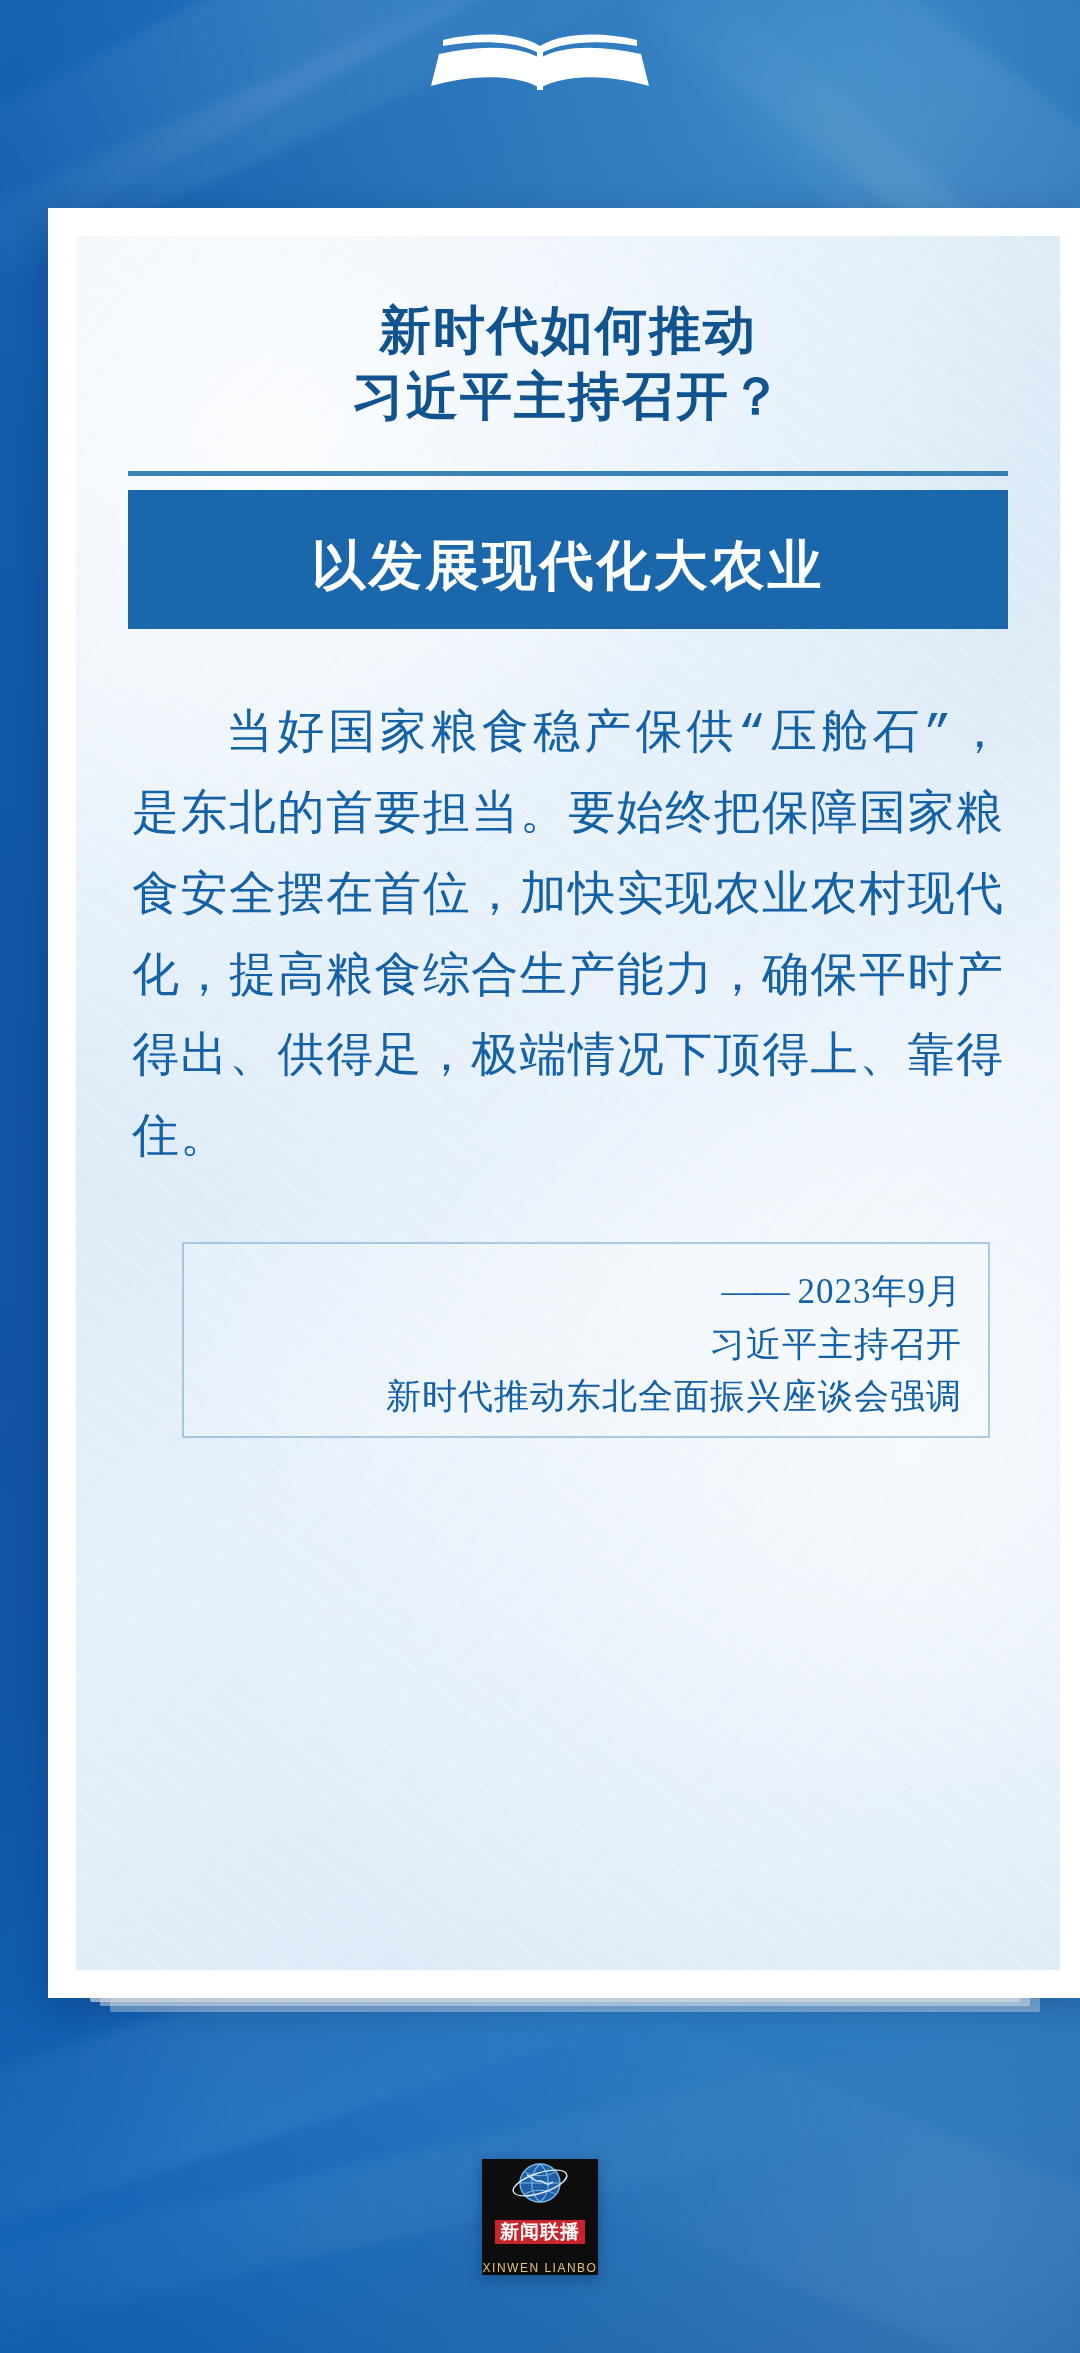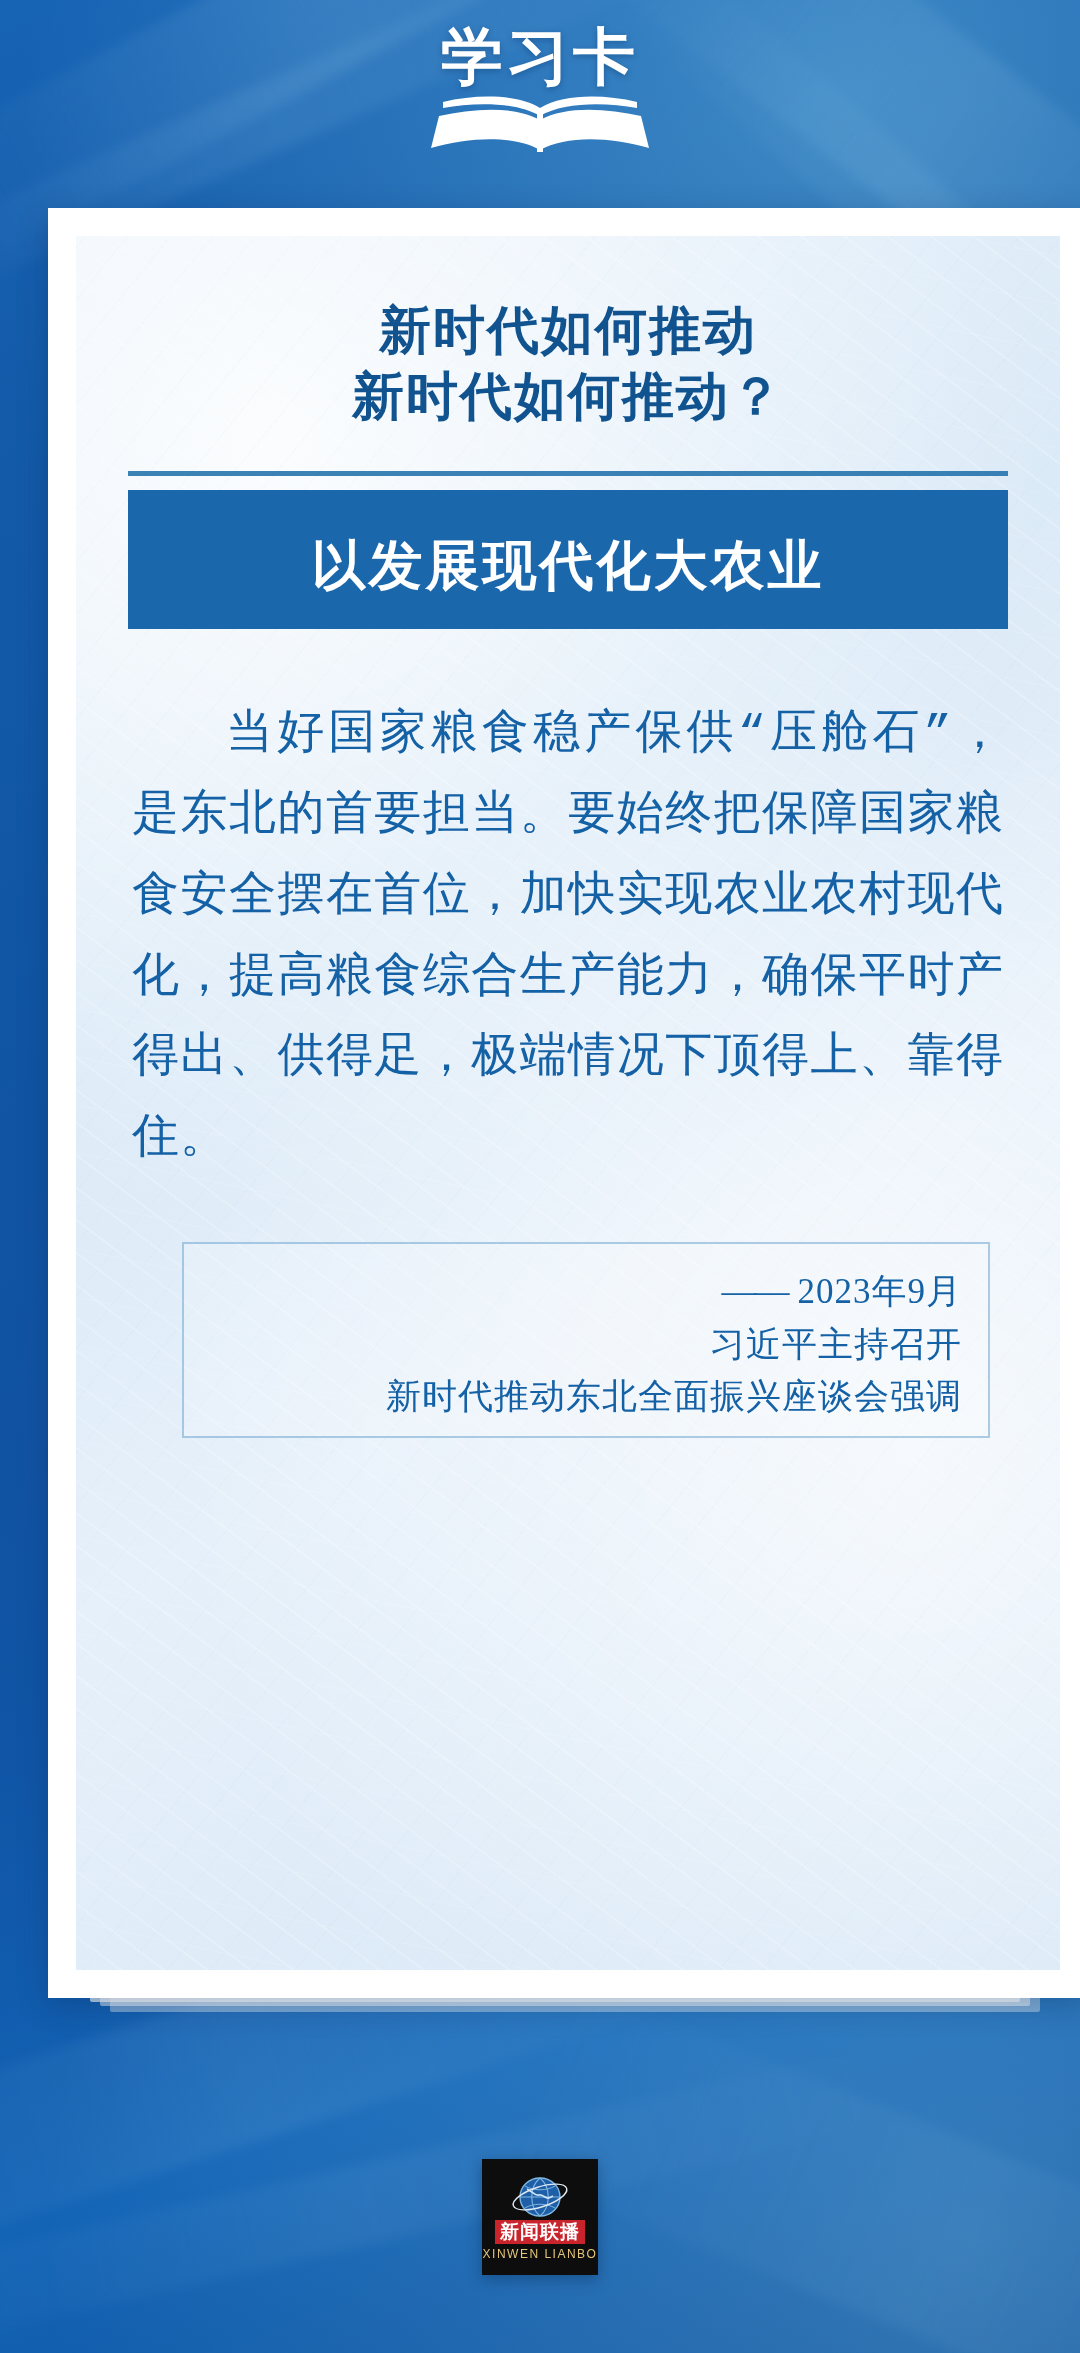--- a/index.html
+++ b/index.html
@@ -199,21 +199,21 @@
     left: 50%;
     transform: translateX(-50%);
     bottom: 78px;
     width: 116px;
     height: 116px;
     background: #0d0d0d;
     z-index: 6;
     display: flex;
     flex-direction: column;
     align-items: center;
-    justify-content: center;
+    justify-content: space-between;
     box-shadow: 0 4px 14px rgba(0,25,60,0.35);
   }
   .globe {
     width: 62px;
     height: 44px;
     margin-top: 2px;
   }
   .logo-cn {
     margin-top: 1px;
     background: #c9242b;
@@ -243,21 +243,20 @@
       <i class="sw3"></i>
       <i class="sw4"></i>
     <i class="sw5"></i>
       <i class="sw6"></i>
       <i class="sw7"></i>
       <i class="sw8"></i>
   </div>
 </div>
 
 <div class="header">
-  <div class="header-title">学习卡</div>
   <div class="book-icon">
     <svg viewBox="0 0 230 62" xmlns="http://www.w3.org/2000/svg">
       <path d="M115 16 C92 2, 52 2, 18 10 L18 16 C50 10, 92 10, 115 24 Z" fill="#ffffff"></path>
       <path d="M115 16 C138 2, 178 2, 212 10 L212 16 C180 10, 138 10, 115 24 Z" fill="#ffffff"></path>
       <path d="M115 28 C90 14, 50 16, 14 24 L6 56 C48 44, 90 44, 115 58 Z" fill="#ffffff"></path>
       <path d="M115 28 C140 14, 180 16, 216 24 L224 56 C182 44, 140 44, 115 58 Z" fill="#ffffff"></path>
       <rect x="112" y="20" width="6" height="40" fill="#ffffff"></rect>
     </svg>
   </div>
 </div>
@@ -268,21 +267,21 @@
   <div class="card-shadow cs3"></div>
 
   <div class="card">
     <div class="card-inner">
       <div class="paper-texture"></div>
 
       <div class="content">
 
         <div class="q-title">
           <span class="ln">新时代如何推动</span>
-          <span class="ln">新时代如何推动？</span>
+          <span class="ln">习近平主持召开？</span>
         </div>
 
         <div class="rule"></div>
 
         <div class="banner">
           <div class="banner-text">
             <span class="ln">以发展现代化大农业</span>
           </div>
         </div>
 

